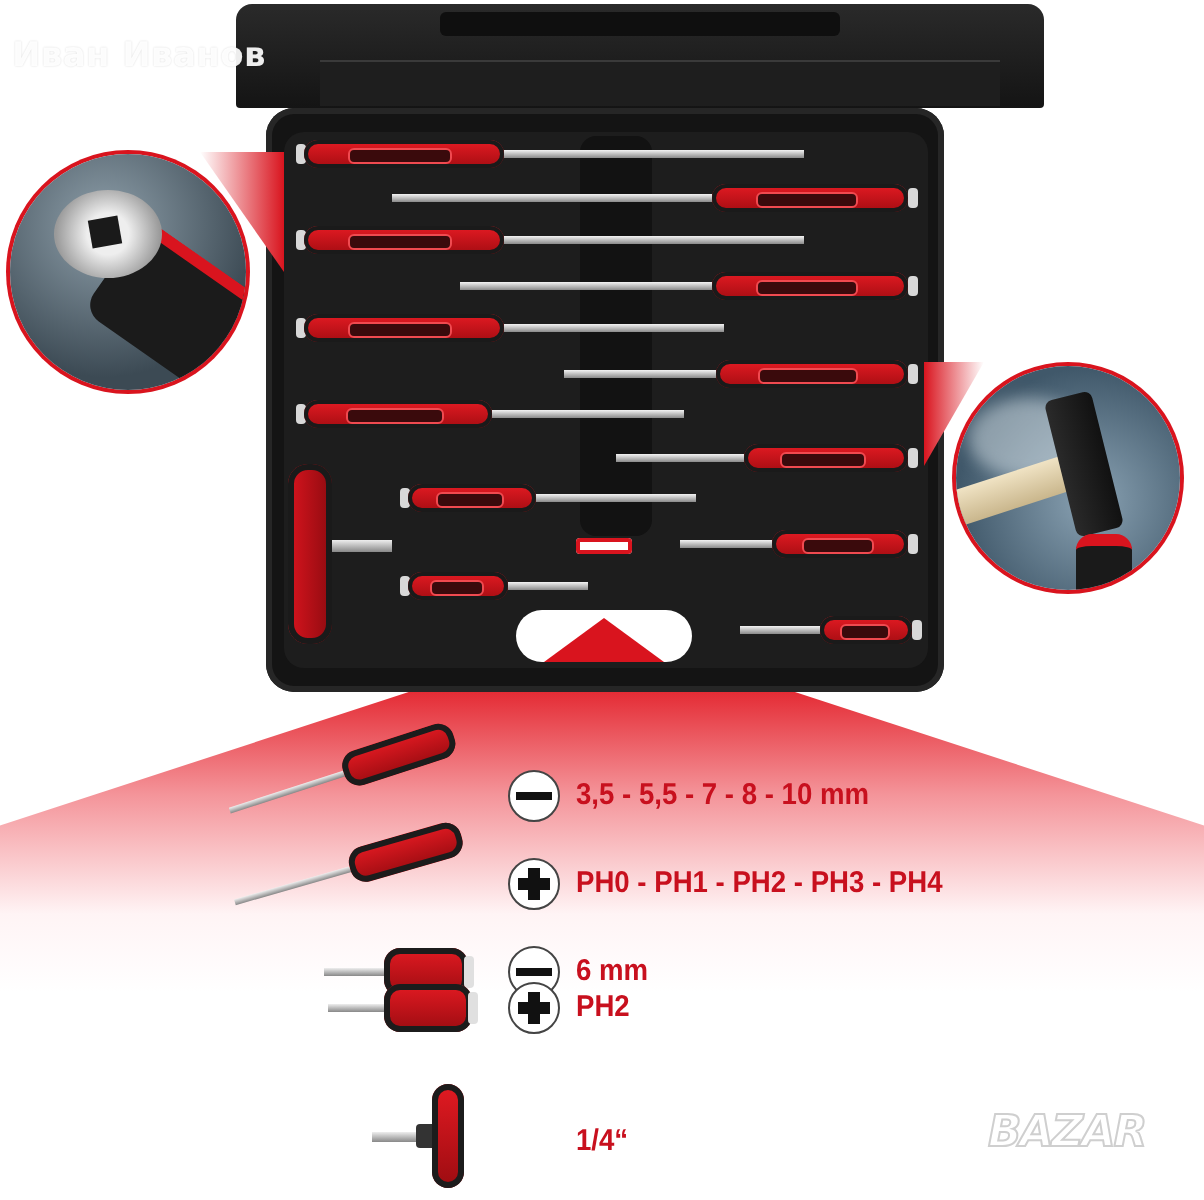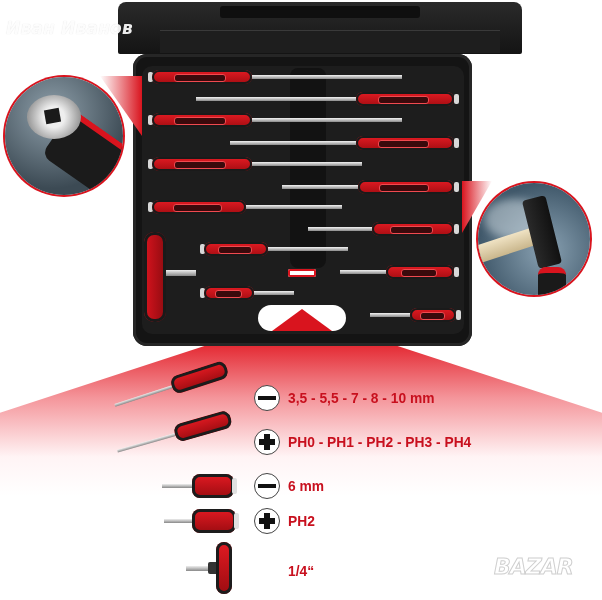--- a/index.html
+++ b/index.html
@@ -1,17 +1,17 @@
 <!DOCTYPE html>
 <html><head>
 <meta charset="utf-8">
 <style>
   html, body { margin:0; padding:0; }
   body { width:602px; height:600px; background:#ffffff; position:relative; overflow:hidden; font-family:"Liberation Sans", sans-serif; }
-  .abs { position:absolute;font-style:italic; }
+  .abs { position:absolute; }
 
   
   .beam { left:0; top:340px; width:602px; height:260px;
     background: linear-gradient(180deg, rgba(225,20,30,0.95) 0%, rgba(235,60,70,0.55) 22%, rgba(255,200,205,0.2) 45%, rgba(255,255,255,0) 60%);
     clip-path: polygon(37% 0, 63% 0, 100% 28%, 100% 100%, 0 100%, 0 28%); }
 
   
   .lid { left:118px; top:2px; width:404px; height:52px; background:linear-gradient(180deg,#2a2a2a,#141414); border-radius:8px 8px 2px 2px; }
   .lid-ridge { left:160px; top:30px; width:340px; height:22px; background:#1e1e1e; border-top:1px solid #3a3a3a; }
   .lid-top { left:220px; top:6px; width:200px; height:12px; background:#0f0f0f; border-radius:3px; }
@@ -182,21 +182,21 @@
 <div class="row" style="top:472px;">
   <div class="tool" style="left:162px;top:0;width:80px;height:30px;">
     <div class="s" style="left:0;top:12px;width:32px;height:4px;"></div>
     <div class="g" style="left:30px;top:2px;width:42px;height:24px;"></div>
     <div class="c" style="left:70px;top:6px;width:5px;height:16px;"></div>
   </div>
   <div class="sym slot" style="left:254px;top:1px;"></div>
   <div class="spec" style="top:5px;">6 mm</div>
 </div>
 
-<div class="row" style="top:507px;">
+<div class="row" style="top:490px;">
   <div class="tool" style="left:164px;top:0;width:80px;height:30px;">
     <div class="s" style="left:0;top:12px;width:30px;height:4px;"></div>
     <div class="g" style="left:28px;top:2px;width:44px;height:24px;"></div>
     <div class="c" style="left:70px;top:6px;width:5px;height:16px;"></div>
   </div>
   <div class="sym phil" style="left:254px;top:1px;"></div>
   <div class="spec" style="top:5px;">PH2</div>
 </div>
 
 <div class="row" style="top:540px;height:56px;">

